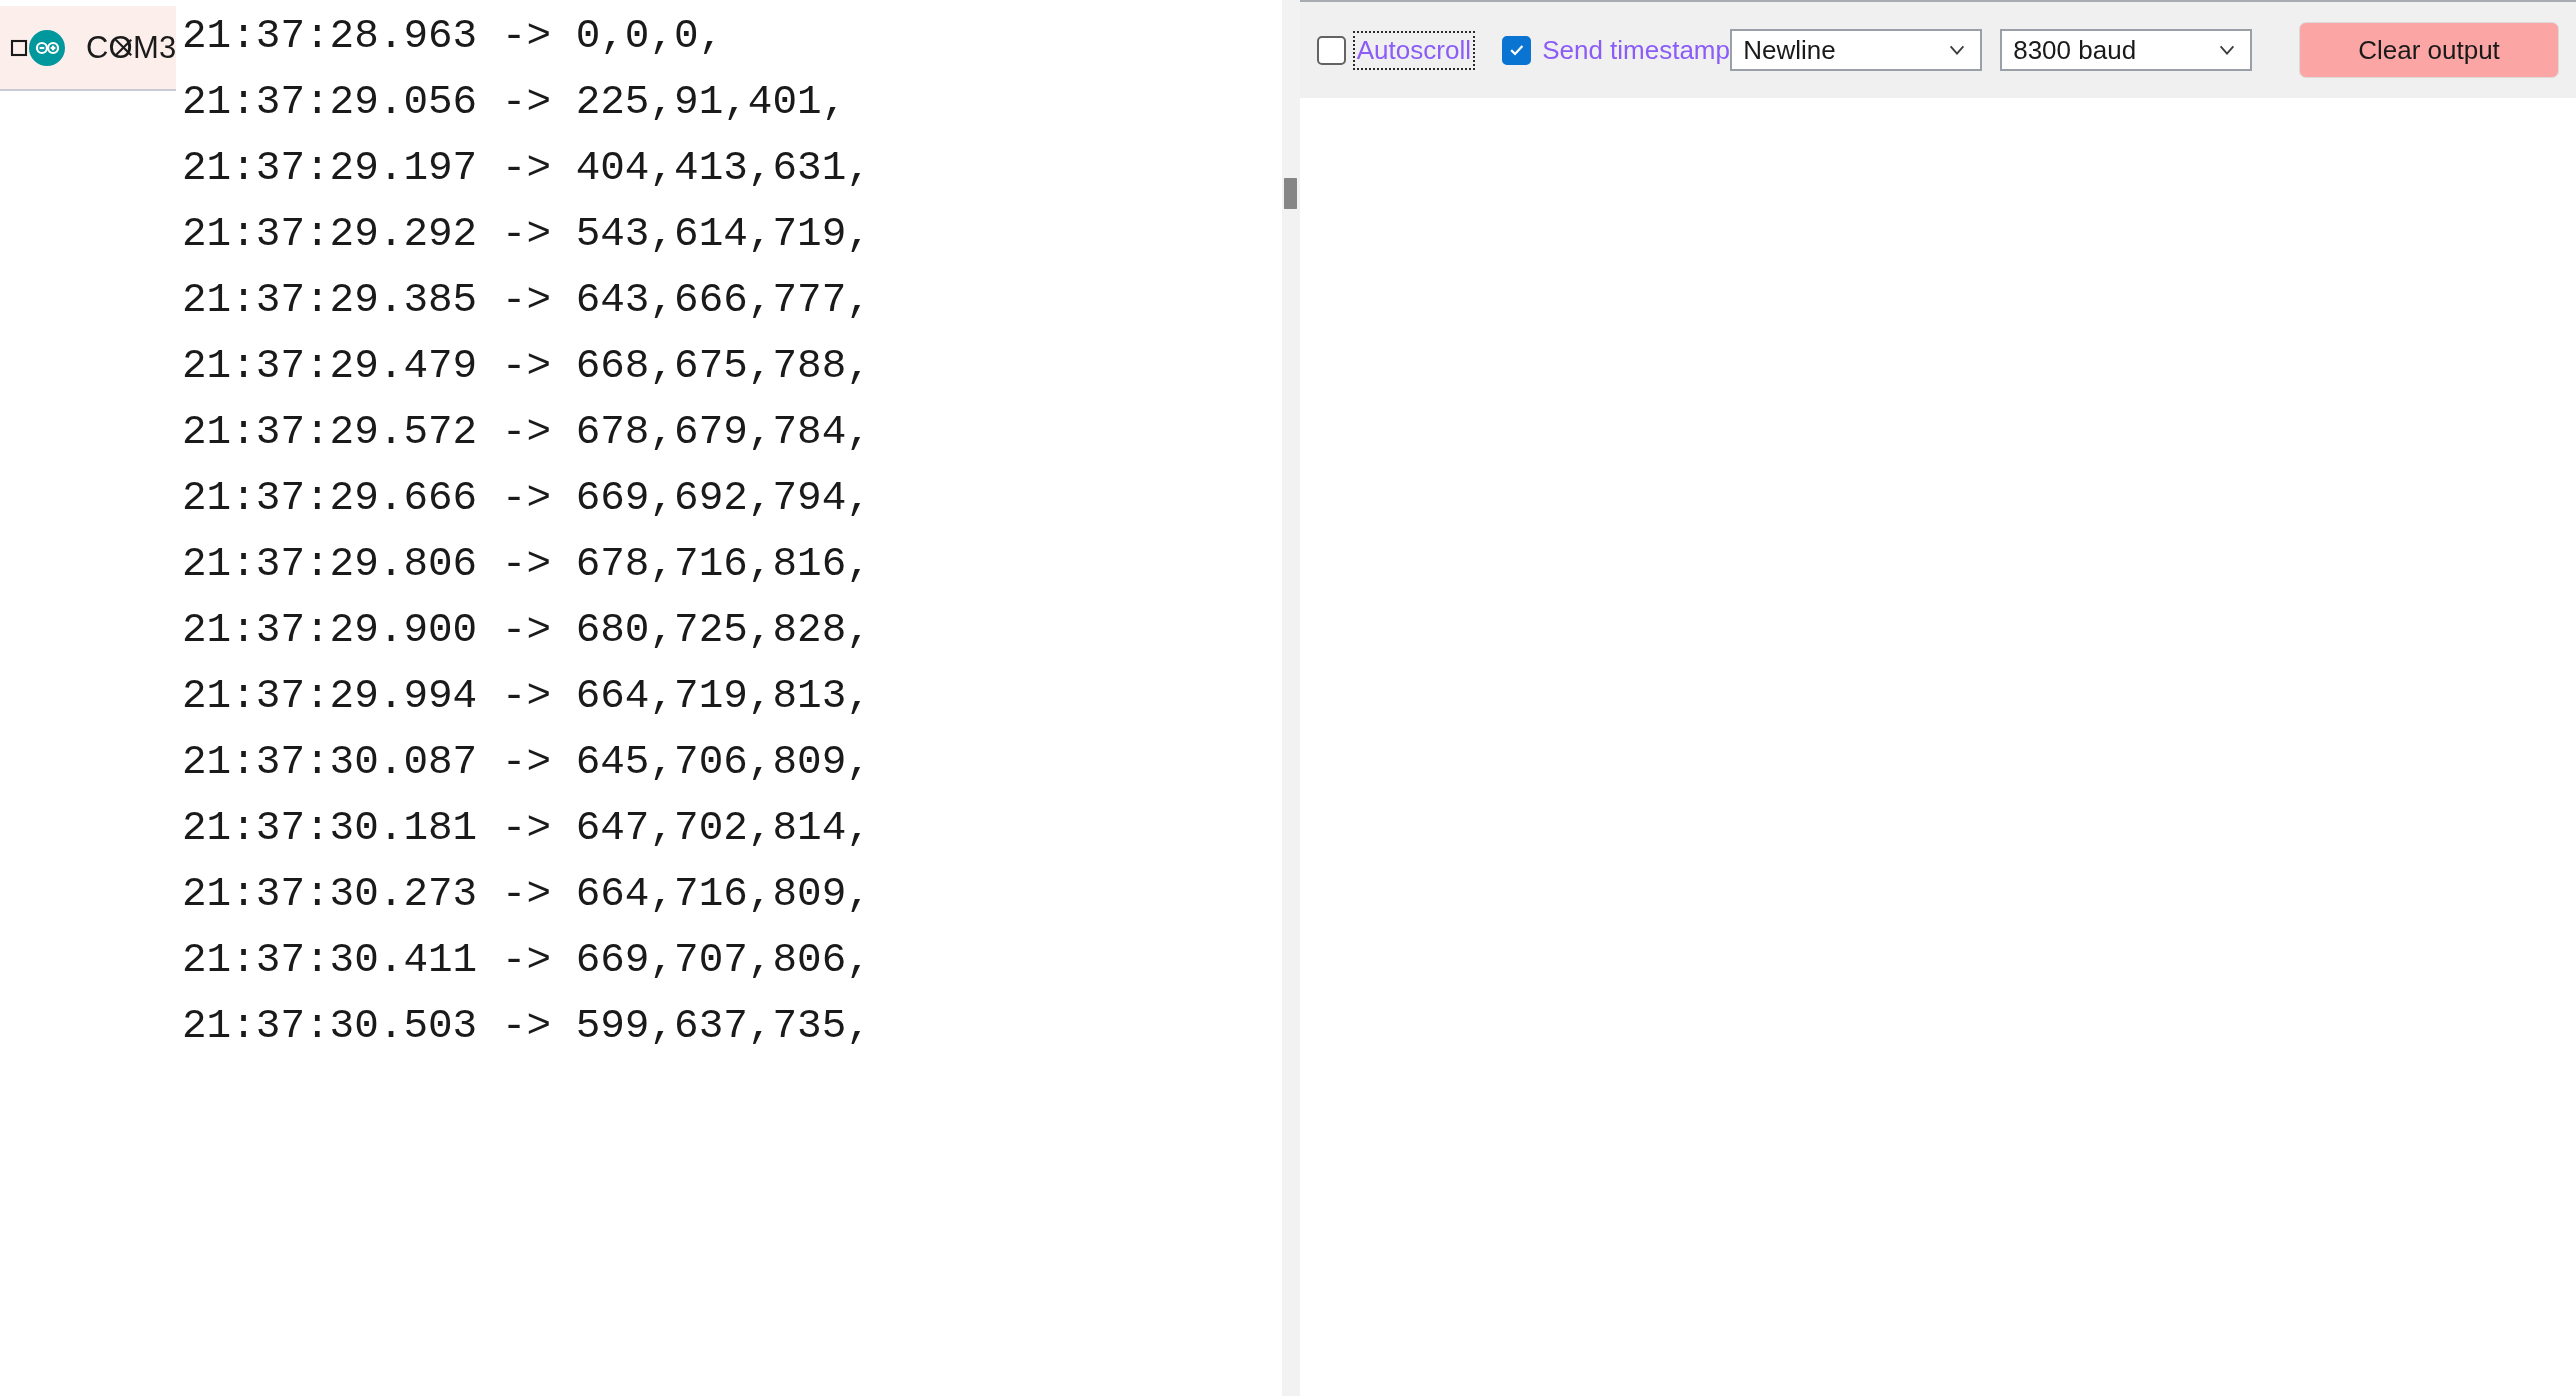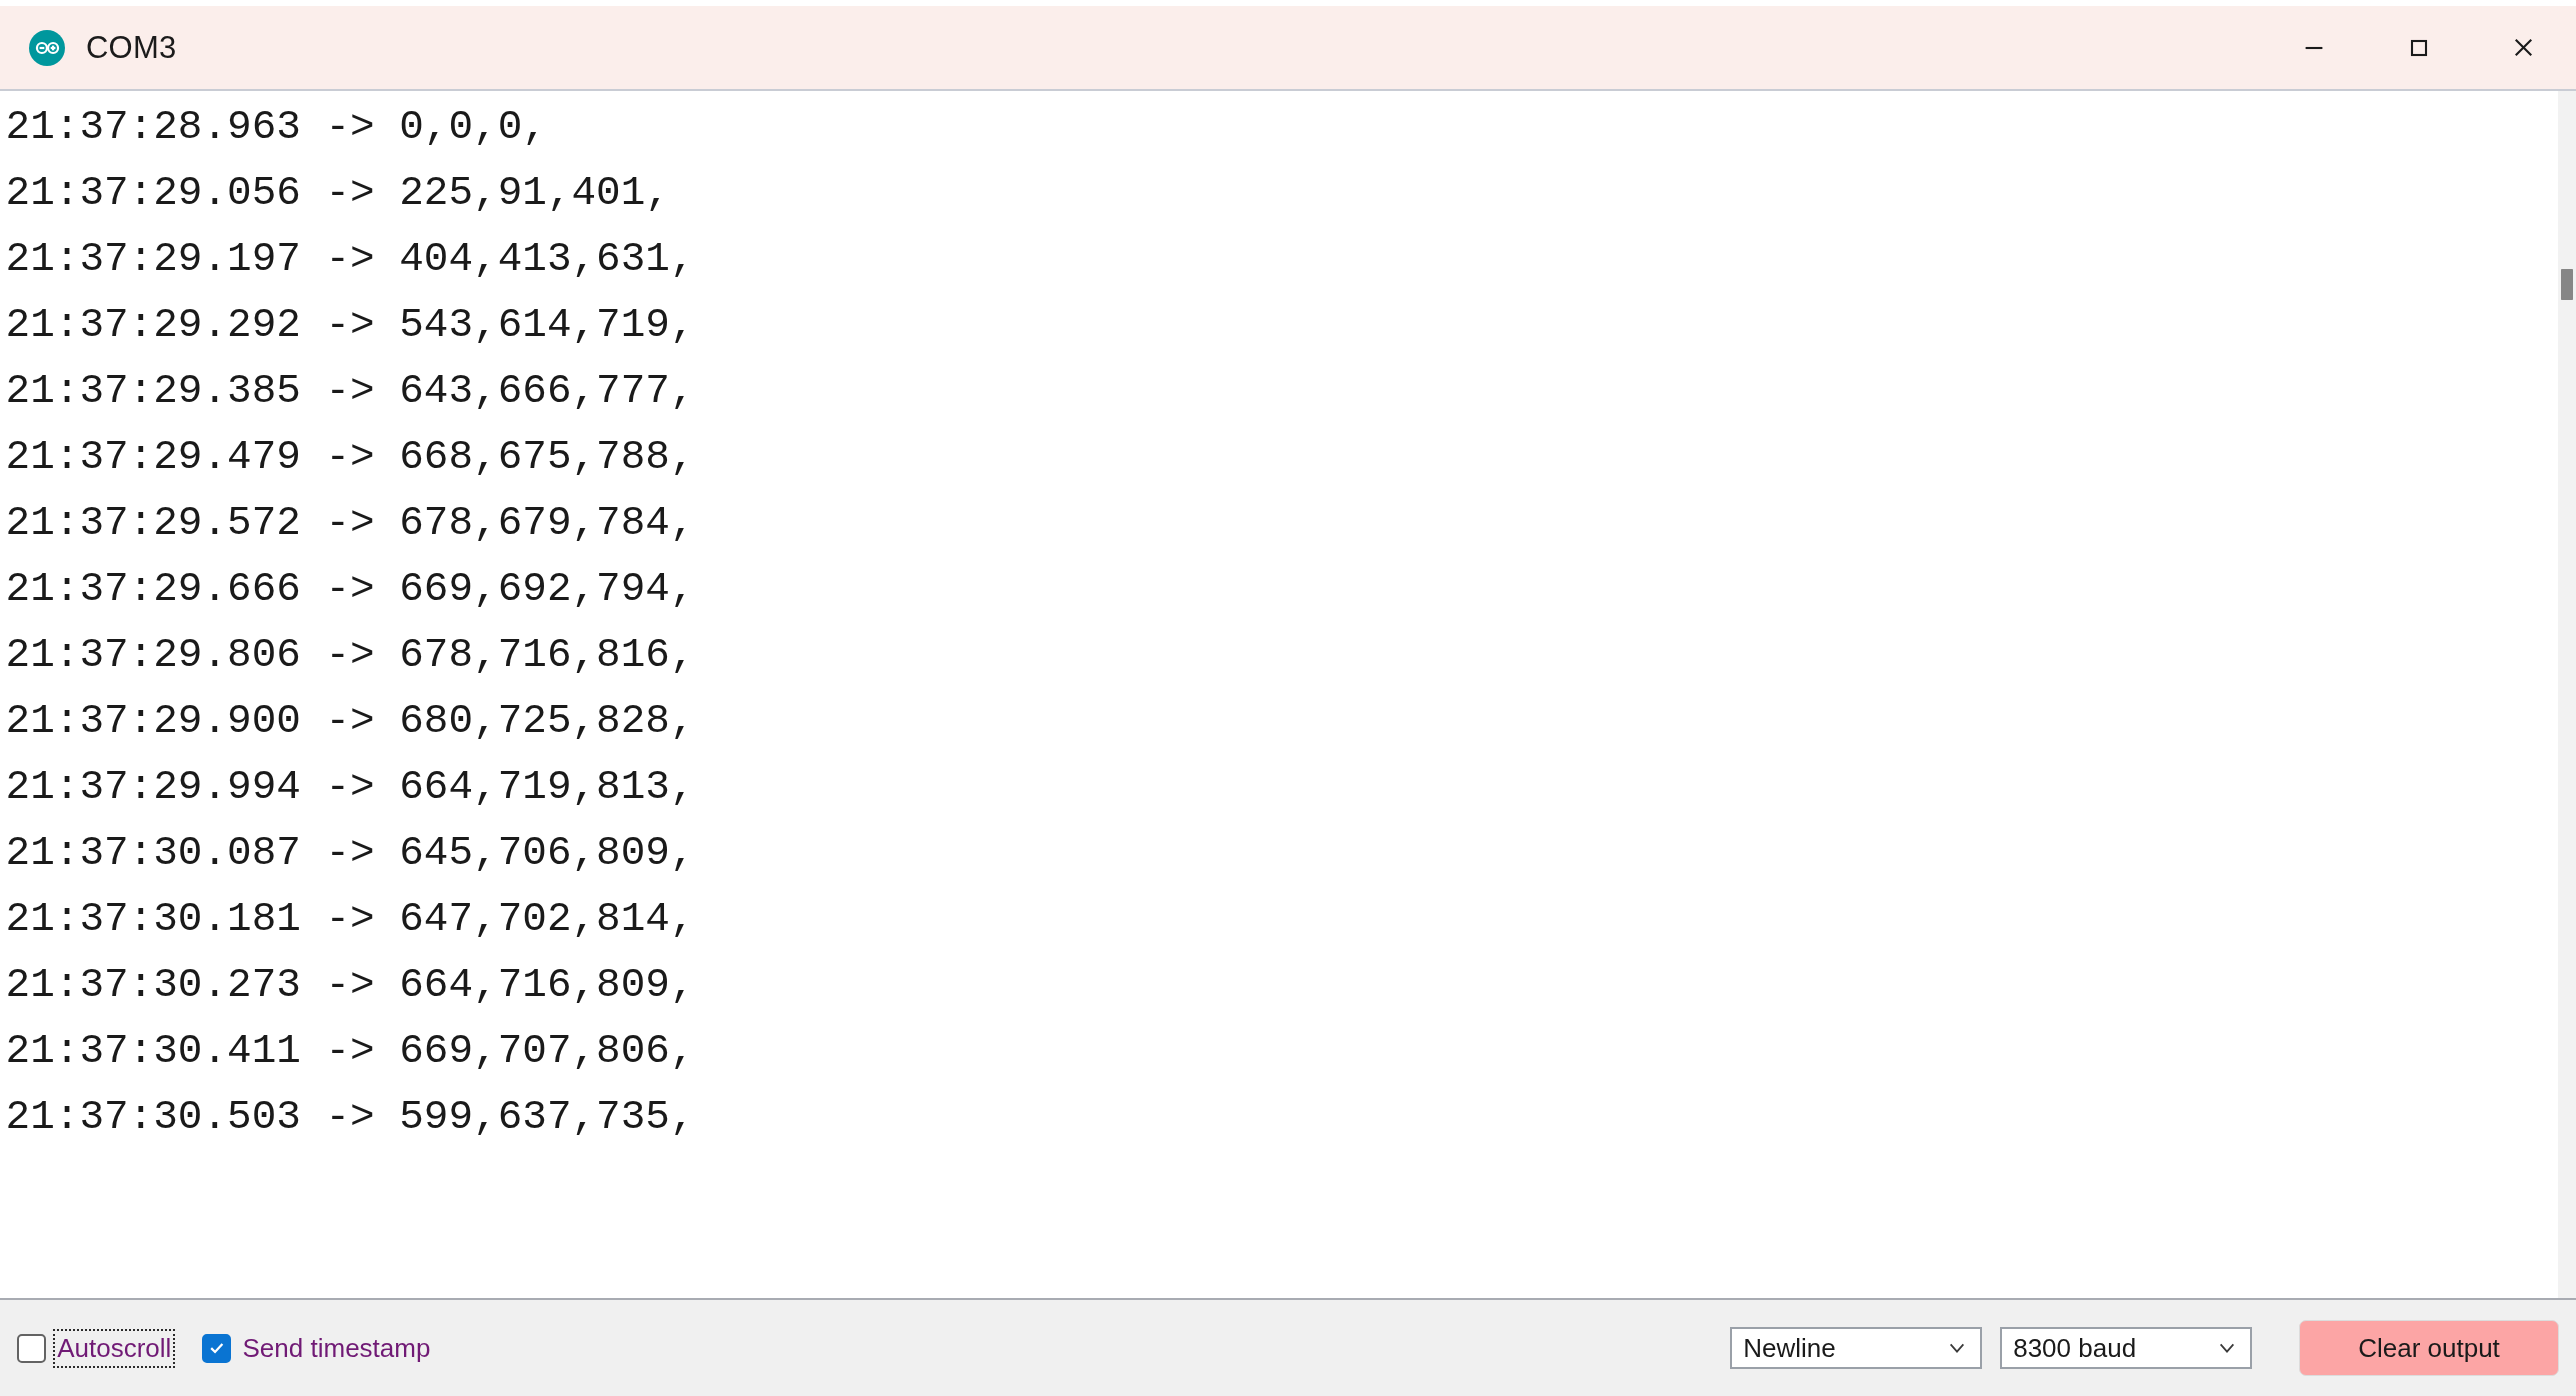--- a/index.html
+++ b/index.html
@@ -12,21 +12,21 @@
     font-family: "Liberation Sans", sans-serif;
   }
 
   .window {
     position: absolute;
     left: 0; top: 0;
     width: 2576px;
     height: 1396px;
     background: #ffffff;
     display: flex;
-    flex-direction: column;
+    flex-direction: row;
   }
 
   
   .titlebar {
     position: relative;
     height: 83px;
     margin: 6.3px 0 0 0;
     background: #fbeeeb;
     display: flex;
     align-items: center;
@@ -193,21 +193,21 @@
   .cbox.checked {
     background: #0a74d2;
     border-color: #0a74d2;
     display: flex;
     align-items: center;
     justify-content: center;
   }
   .cbox.checked svg { display:block; }
   .check-label {
     font-size: 26px;
-    color: #701a75;
+    color: #8b5cf6;
     white-space: nowrap;
   }
   .check-label.focused {
     outline: 2.1px dotted #2b2b2b;
     outline-offset: 2.8px;
   }
   .dropdown {
     width: 252px;
     height: 42px;
     background: #ffffff;

